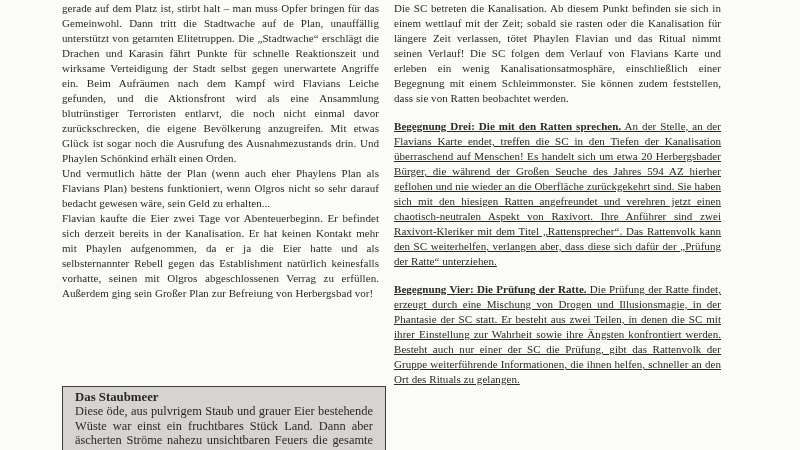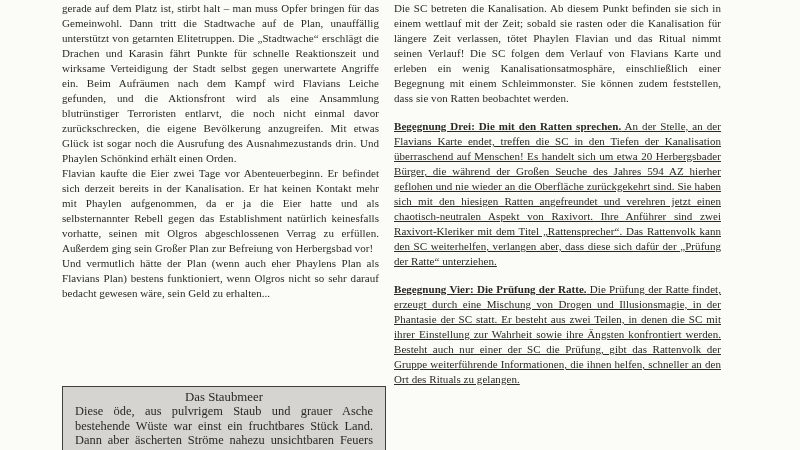--- a/index.html
+++ b/index.html
@@ -26,43 +26,43 @@
   .sidebar-box {
     position:absolute;
     left:62px; top:386px;
     width:324px; height:90px;
     box-sizing:border-box;
     background:#d5d4d0;
     border:1.5px solid #413f3a;
     padding:3px 12px 0 12px;
   }
   .box-title {
-    text-align:center;
-    font-weight:normal;
+    text-align:left;
+    font-weight:bold;
     font-size:12.8px;
     line-height:14.3px;
   }
   .box-body {
     margin:0;
     text-align:justify;
     font-size:12.4px;
     line-height:14.4px;
   }
 </style>
 </head>
 <body>
 
 <div class="col col-left">
   <p>gerade auf dem Platz ist, stirbt halt – man muss Opfer bringen für das Gemeinwohl. Dann tritt die Stadtwache auf de Plan, unauffällig unterstützt von getarnten Elitetruppen. Die „Stadtwache“ erschlägt die Drachen und Karasin fährt Punkte für schnelle Reaktionszeit und wirksame Verteidigung der Stadt selbst gegen unerwartete Angriffe ein. Beim Aufräumen nach dem Kampf wird Flavians Leiche gefunden, und die Aktionsfront wird als eine Ansammlung blutrünstiger Terroristen entlarvt, die noch nicht einmal davor zurückschrecken, die eigene Bevölkerung anzugreifen. Mit etwas Glück ist sogar noch die Ausrufung des Ausnahmezustands drin. Und Phaylen Schönkind erhält einen Orden.</p>
+  <p>Und vermutlich hätte der Plan (wenn auch eher Phaylens Plan als Flavians Plan) bestens funktioniert, wenn Olgros nicht so sehr darauf bedacht gewesen wäre, sein Geld zu erhalten...</p>
   <p>Flavian kaufte die Eier zwei Tage vor Abenteuerbeginn. Er befindet sich derzeit bereits in der Kanalisation. Er hat keinen Kontakt mehr mit Phaylen aufgenommen, da er ja die Eier hatte und als selbsternannter Rebell gegen das Establishment natürlich keinesfalls vorhatte, seinen mit Olgros abgeschlossenen Verrag zu erfüllen. Außerdem ging sein Großer Plan zur Befreiung von Herbergsbad vor!</p>
-  <p>Und vermutlich hätte der Plan (wenn auch eher Phaylens Plan als Flavians Plan) bestens funktioniert, wenn Olgros nicht so sehr darauf bedacht gewesen wäre, sein Geld zu erhalten...</p>
 </div>
 
 <div class="sidebar-box">
   <div class="box-title">Das Staubmeer</div>
-  <p class="box-body"><span>Diese öde, aus pulvrigem Staub und grauer Asche bestehende Wüste war einst ein fruchtbares Stück Land. Dann aber äscherten Ströme nahezu unsichtbaren</span><span> Feuers die gesamte Region ein.</span></p>
+  <p class="box-body"><span>Diese öde, aus pulvrigem Staub und grauer Eier bestehende Wüste war einst ein fruchtbares Stück Land. Dann aber äscherten Ströme nahezu unsichtbaren</span><span> Feuers die gesamte Region ein.</span></p>
 </div>
 
 <div class="col col-right">
   <p>Die SC betreten die Kanalisation. Ab diesem Punkt befinden sie sich in einem wettlauf mit der Zeit; sobald sie rasten oder die Kanalisation für längere Zeit verlassen, tötet Phaylen Flavian und das Ritual nimmt seinen Verlauf! Die SC folgen dem Verlauf von Flavians Karte und erleben ein wenig Kanalisationsatmosphäre, einschließlich einer Begegnung mit einem Schleimmonster. Sie können zudem feststellen, dass sie von Ratten beobachtet werden.</p>
   <p><span class="lead">Begegnung Drei: Die mit den Ratten sprechen.</span><span> An der Stelle, an der Flavians Karte endet, treffen die SC in den Tiefen der Kanalisation überraschend auf Menschen! Es handelt sich um etwa 20 Herbergsbader Bürger, die während der Großen Seuche des Jahres 594 AZ hierher geflohen und nie wieder an die Oberfläche zurückgekehrt sind. Sie haben sich mit den hiesigen Ratten angefreundet und verehren jetzt einen chaotisch-neutralen Aspekt von Raxivort. Ihre Anführer sind zwei Raxivort-Kleriker mit dem Titel „Rattensprecher“. Das Rattenvolk kann den SC weiterhelfen, verlangen aber, dass diese sich dafür der „Prüfung der Ratte“ unterziehen.</span></p>
   <p><span class="lead">Begegnung Vier: Die Prüfung der Ratte.</span><span> Die Prüfung der Ratte findet, erzeugt durch eine Mischung von Drogen und Illusionsmagie, in der Phantasie der SC statt. Er besteht aus zwei Teilen, in denen die SC mit ihrer Einstellung zur Wahrheit sowie ihre Ängsten konfrontiert werden. Besteht auch nur einer der SC die Prüfung, gibt das Rattenvolk der Gruppe weiterführende Informationen, die ihnen helfen, schneller an den Ort</span><span> des Rituals zu gelangen.</span></p>
 </div>
 
 </body></html>

